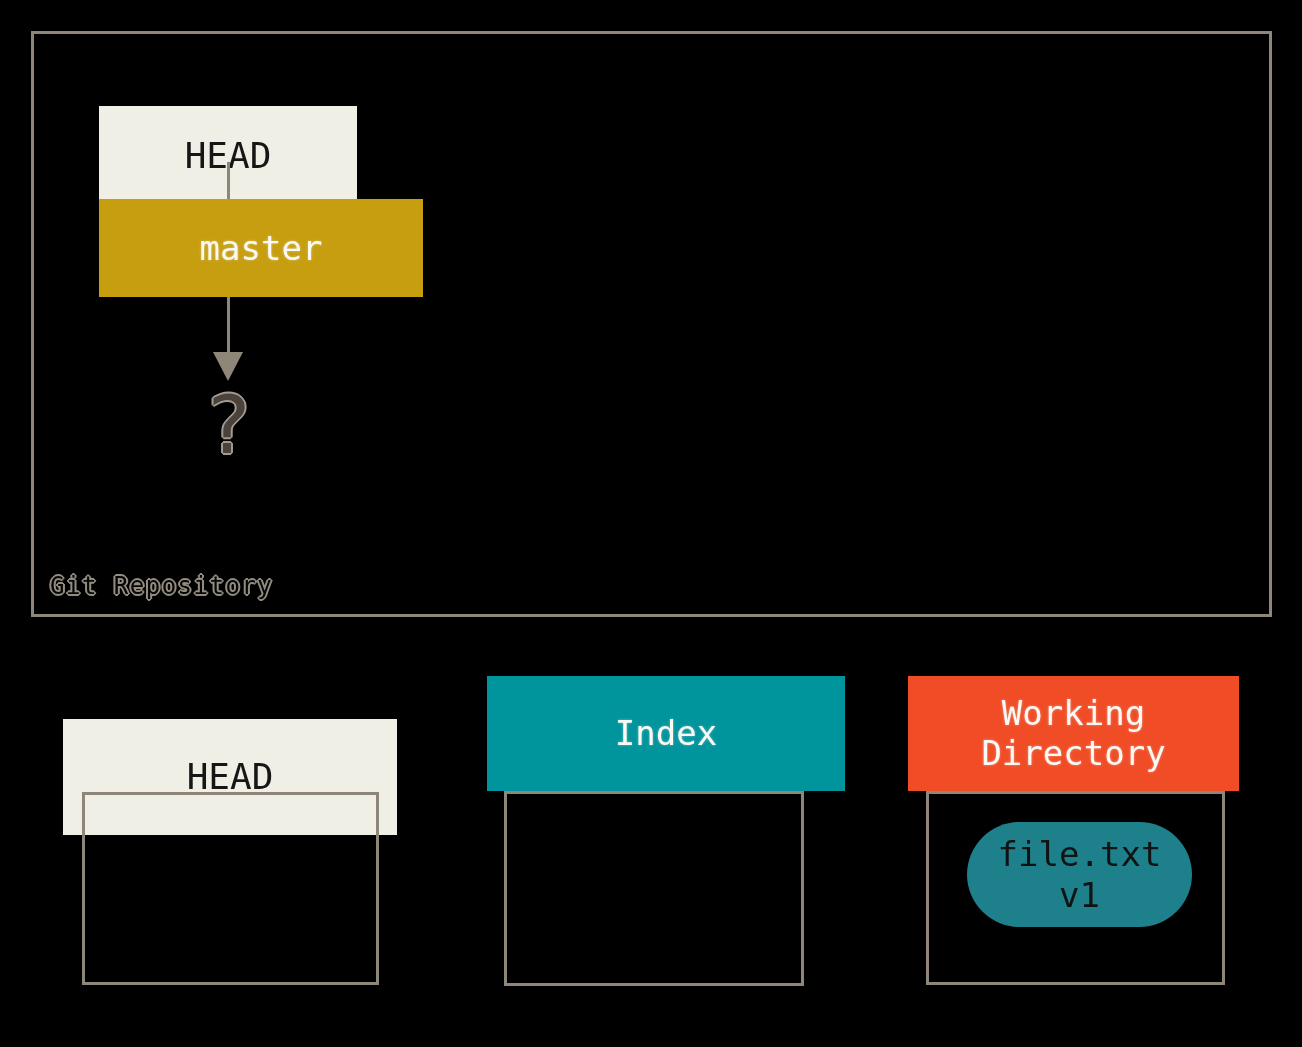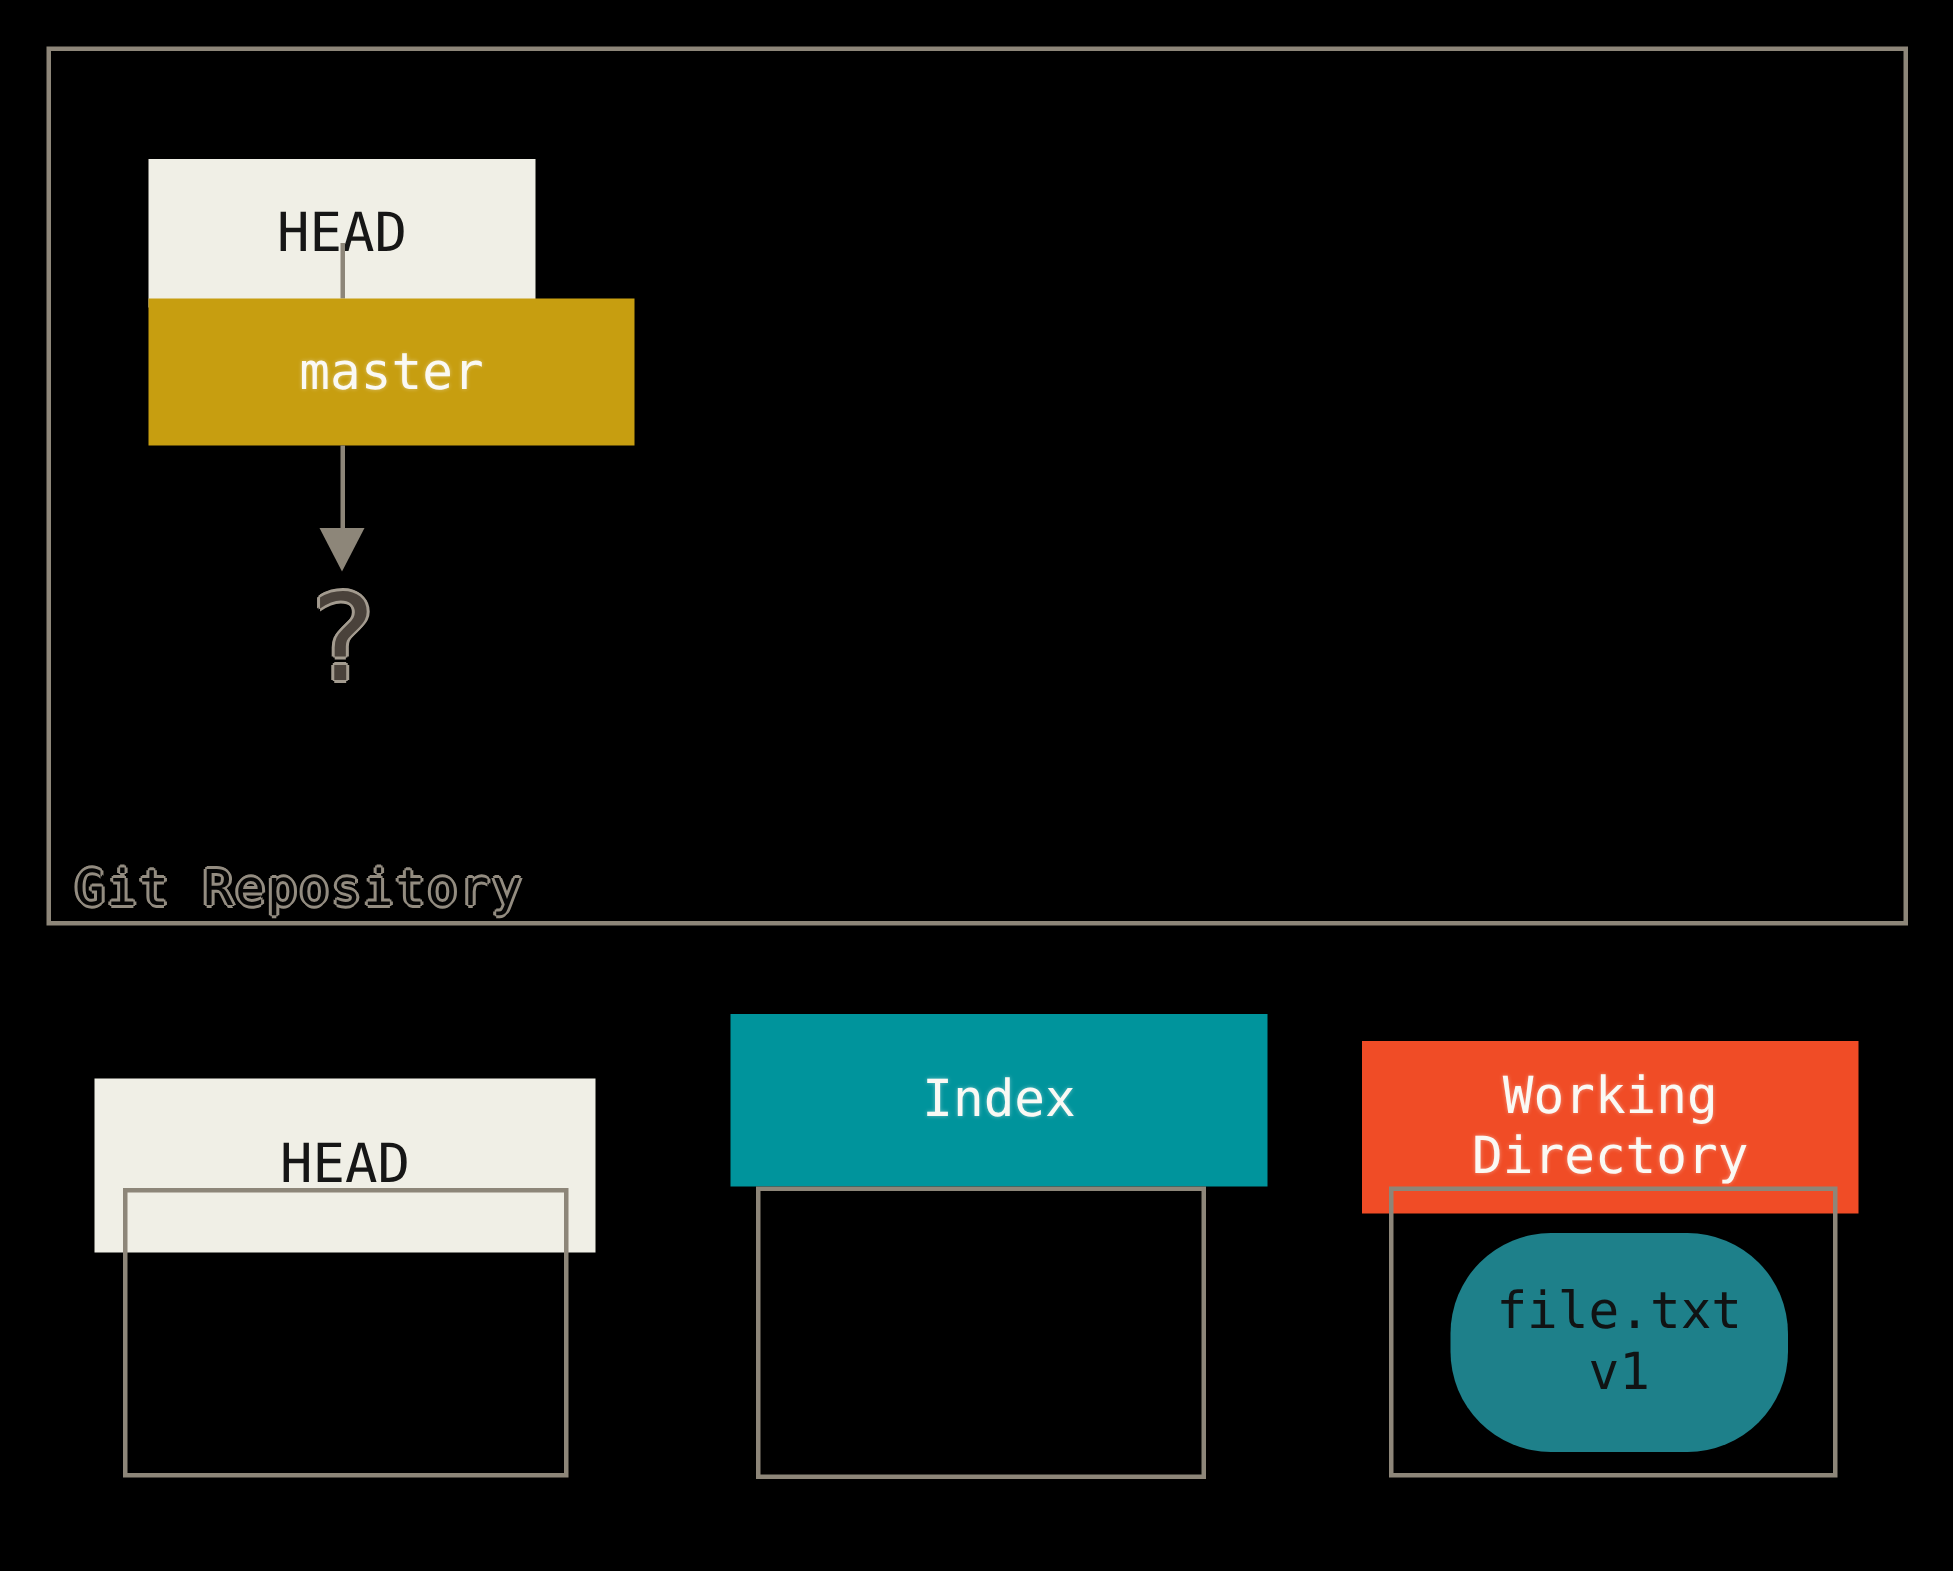--- a/index.html
+++ b/index.html
@@ -18,21 +18,21 @@
   .abs { position: absolute; box-sizing: border-box; }
 
   
   .repo-box {
     left: 31px; top: 31px;
     width: 1241px; height: 586px;
     border: 3px solid var(--border-gray, #8d8679);
   }
   .repo-label {
     left: 50px; top: 572px;
-    font-size: 33px;
+    font-size: 24px;
     letter-spacing: 1.5px;
     color: #050505;
     text-shadow:
       -2px 0 0 #938c80, 2px 0 0 #938c80,
       0 -2px 0 #938c80, 0 2px 0 #938c80,
       -1px -1px 0 #938c80, 1px -1px 0 #938c80,
       -1px 1px 0 #938c80, 1px 1px 0 #938c80;
   }
 
   
@@ -72,33 +72,33 @@
       -2px 0 0 #a39b8f, 2px 0 0 #a39b8f,
       0 -2px 0 #a39b8f, 0 2px 0 #a39b8f,
       -1px -1px 0 #a39b8f, 1px -1px 0 #a39b8f,
       -1px 1px 0 #a39b8f, 1px 1px 0 #a39b8f;
   }
 
   
   .col-hdr { font-size: 36px; line-height: 1.15; }
   .hdr-head  { left: 63px;  top: 676px; width: 334px; height: 116px; background: var(--cream); }
   .hdr-index { left: 487px; top: 676px; width: 358px; height: 115px; background: var(--teal);  font-size: 34px; }
-  .hdr-wd    { left: 908px; top: 676px; width: 331px; height: 115px; background: var(--orange); font-size: 34px; padding: 0 16px; margin-top: 18px; }
+  .hdr-wd    { left: 908px; top: 676px; width: 331px; height: 115px; background: var(--orange); font-size: 34px; padding: 0 16px; }
 
   .col-body {
     border: 3px solid var(--border-gray, #8d8679);
     background: transparent;
   }
   .body-head  { left: 82px;  top: 792px; width: 297px; height: 193px; }
   .body-index { left: 504px; top: 791px; width: 300px; height: 195px; }
   .body-wd    { left: 926px; top: 791px; width: 299px; height: 194px; }
 
   .pill {
     left: 967px; top: 822px;
-    width: 225px; height: 146px;
+    width: 225px; height: 105px;
     border-radius: 67px;
     background: var(--pill-teal, #1e808a);
     display: flex;
     flex-direction: column;
     align-items: center;
     justify-content: center;
     font-size: 34px;
     line-height: 1.2;
     color: #101314;
   }

